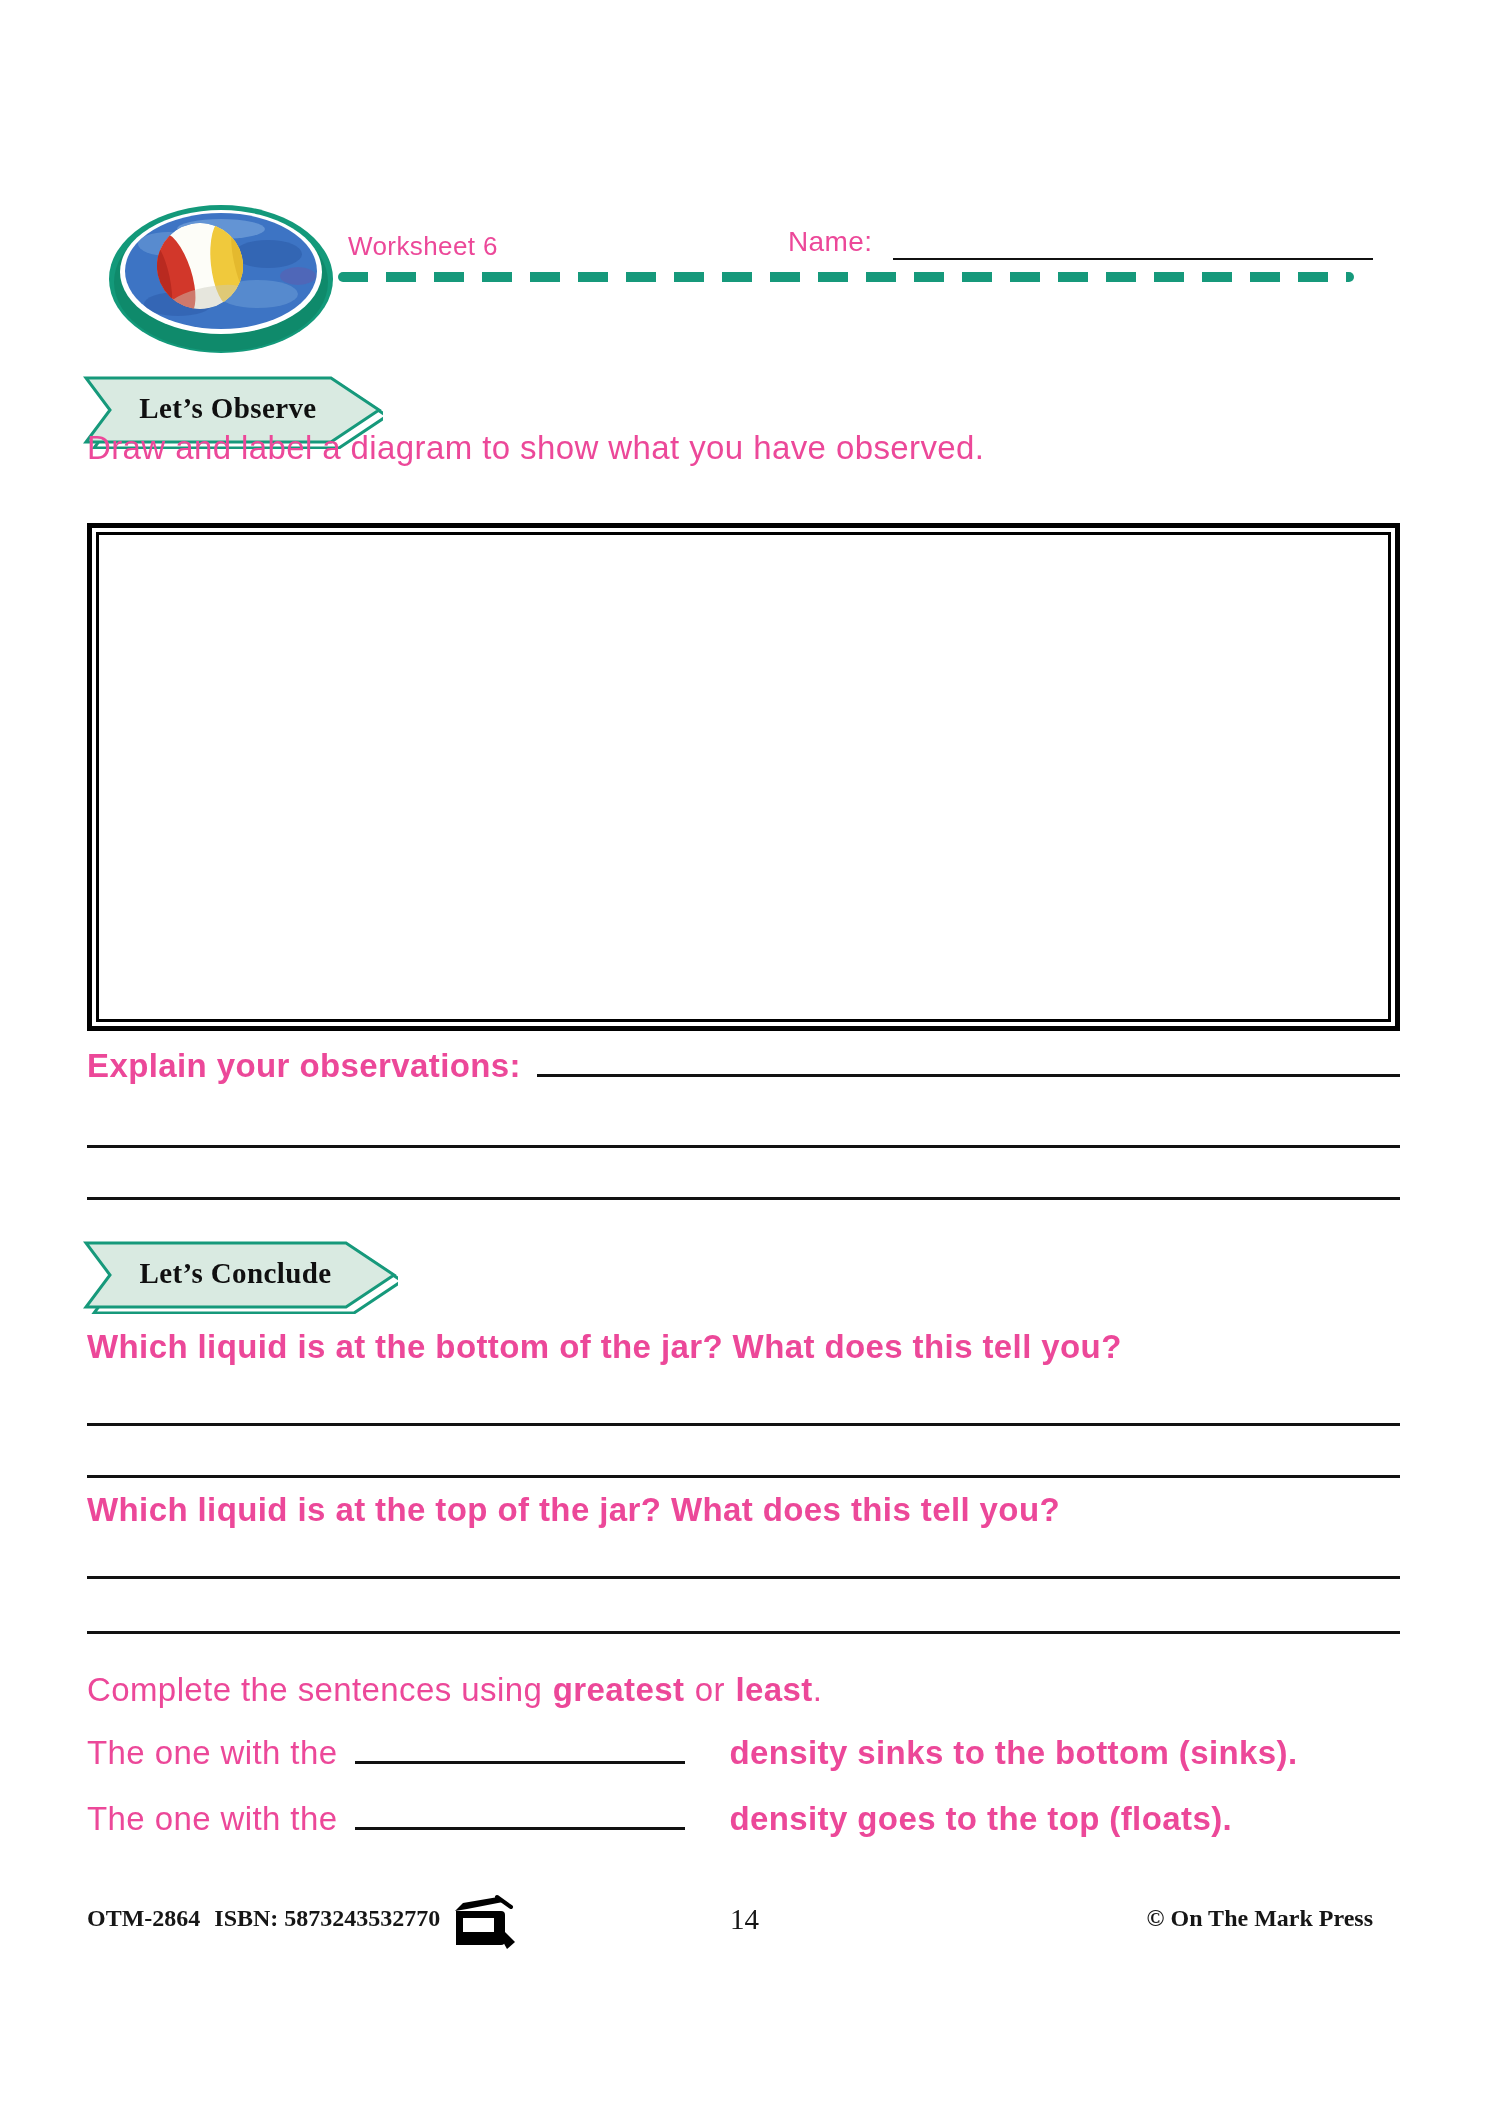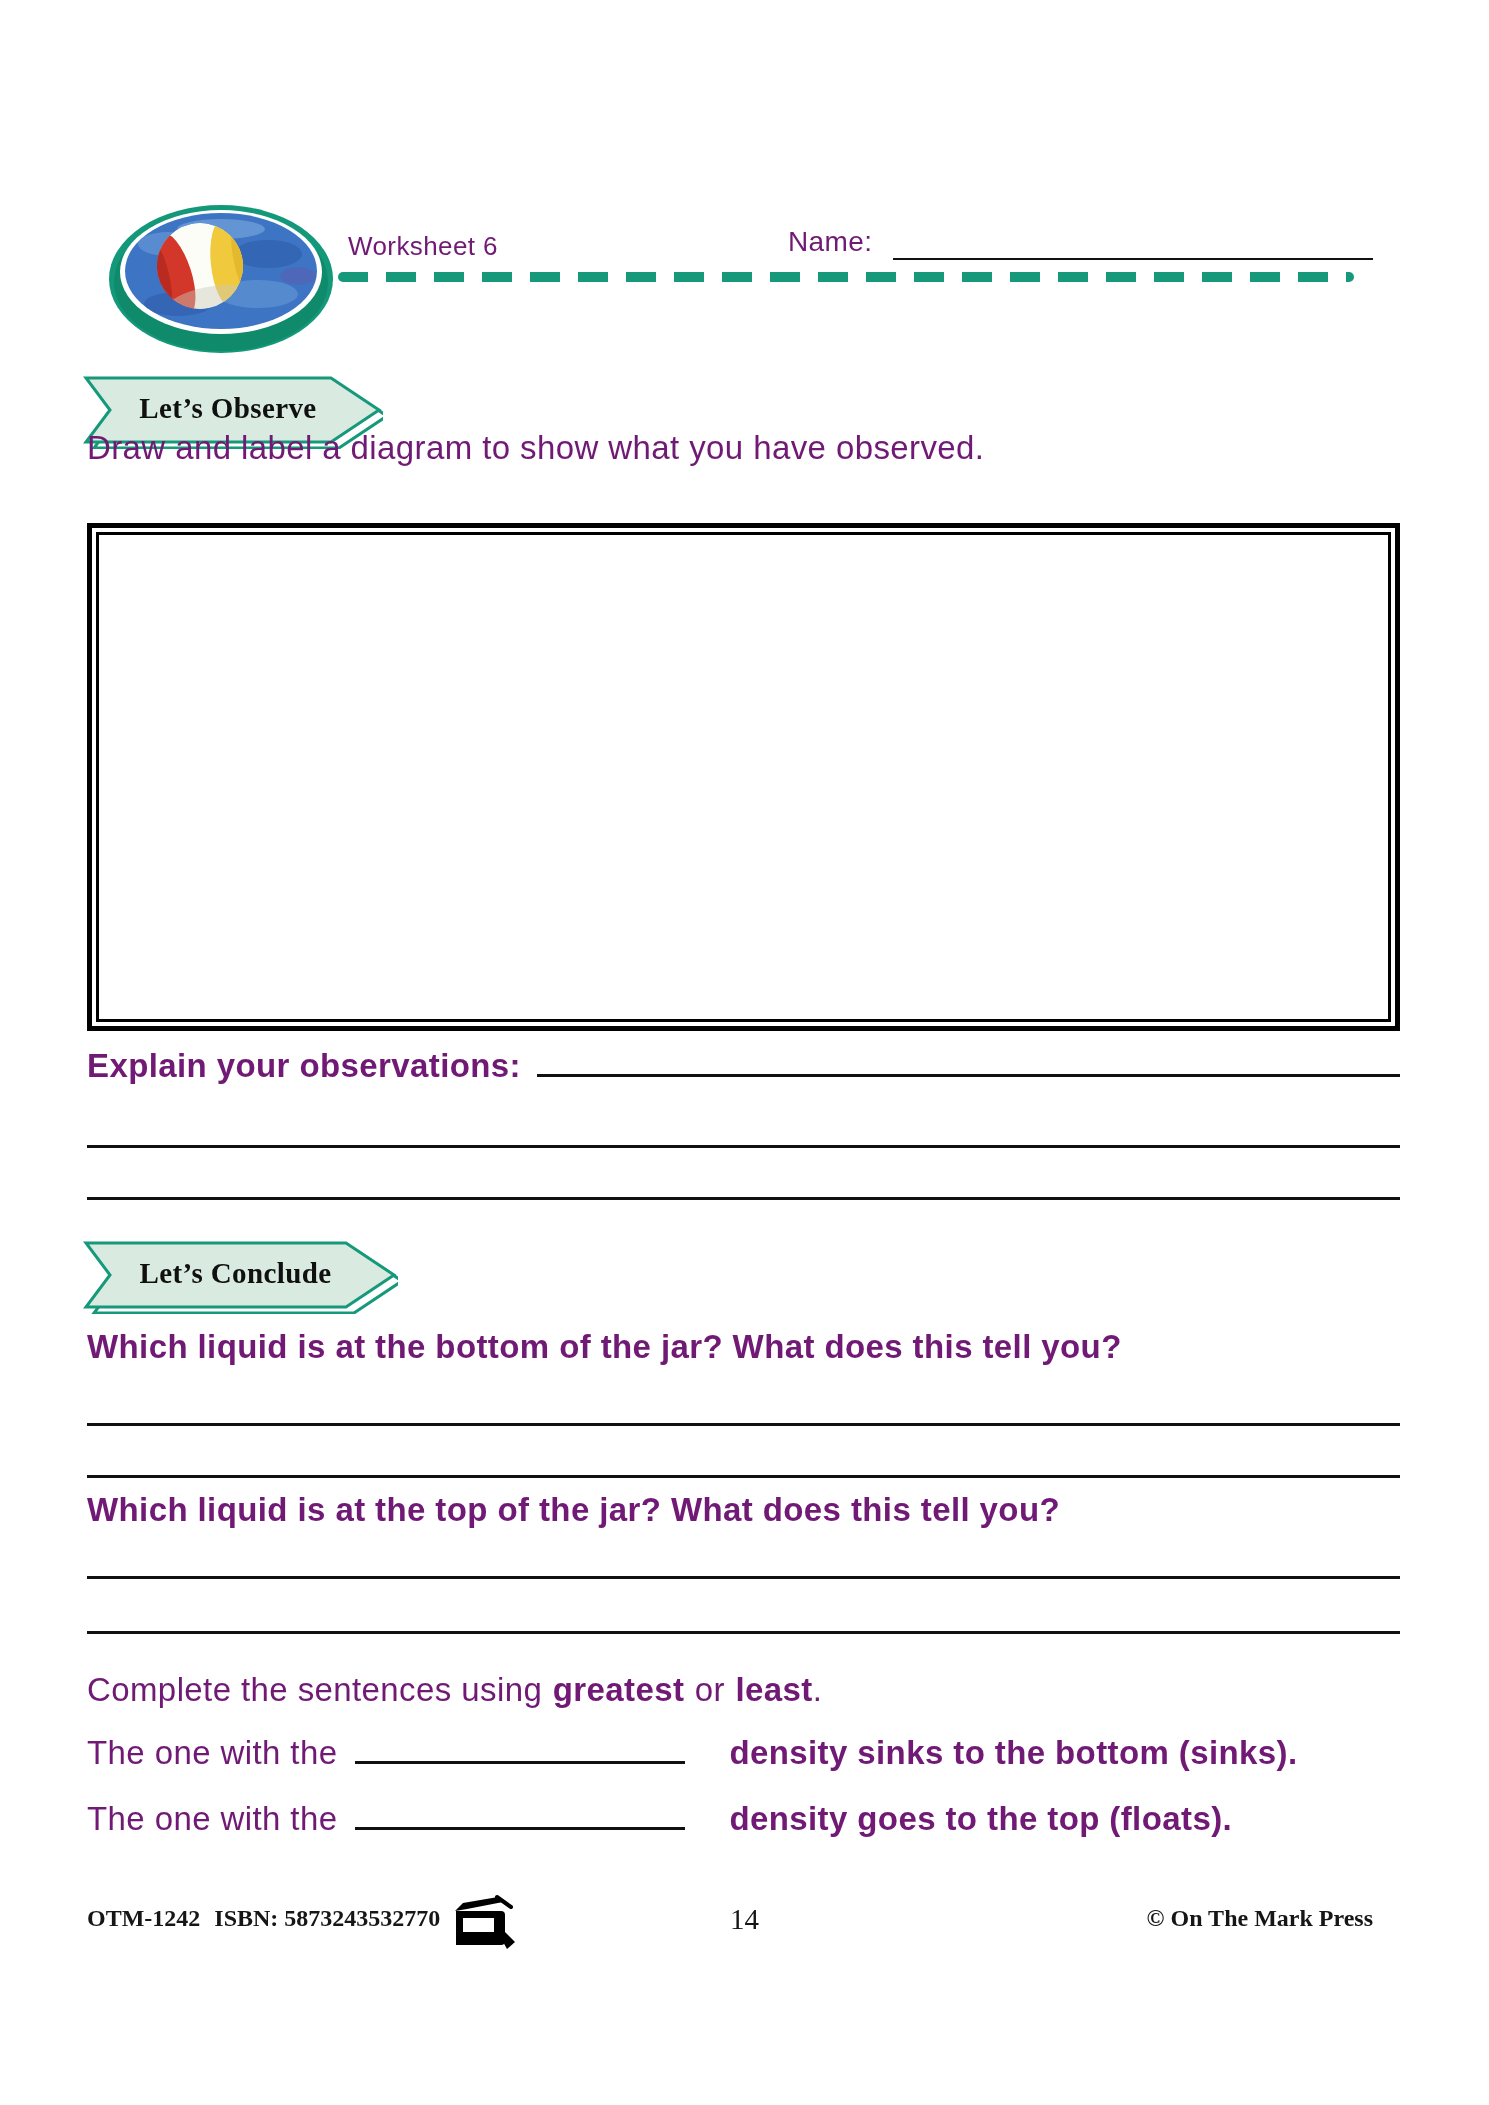--- a/index.html
+++ b/index.html
@@ -2,21 +2,21 @@
 <html><head>
 <meta charset="utf-8">
 <style>
   html,body{margin:0;padding:0;}
   body{
     width:1489px;height:2105px;position:relative;background:#ffffff;
     font-family:"Liberation Sans","DejaVu Sans",sans-serif;color:#161616;
     overflow:hidden;
   }
   .abs{position:absolute;}
-  .gtext{font-family:"Liberation Sans","DejaVu Sans",sans-serif;letter-spacing:.4px;color:#701a75;}
+  .gtext{font-family:"Liberation Sans","DejaVu Sans",sans-serif;letter-spacing:.4px;color:#ec4899;}
   .serif{font-family:"Liberation Serif","DejaVu Serif",serif;}
 
   
   .worksheet-label{left:348px;top:231px;font-size:26px;}
   .name-label{left:788px;top:226px;font-size:28px;}
   .name-line{left:893px;top:228px;width:480px;height:30px;border-bottom:2px solid #111;}
   .dashed-rule{
     left:338px;top:272px;width:1016px;height:10px;border-radius:5px;
     background:repeating-linear-gradient(90deg,#16997b 0 30px,transparent 30px 48px);
   }
@@ -138,21 +138,21 @@
   <span class="gtext body-text bold">density sinks to the bottom (sinks).</span>
 </div>
 
 <div class="abs row" style="top:1799px;">
   <span class="gtext body-text">The one with the</span>
   <span class="blank"></span>
   <span class="gtext body-text bold">density goes to the top (floats).</span>
 </div>
 
 <div class="abs serif footer-left">
-  <span class="code">OTM-1242</span><span>ISBN: 5873243532770</span>
+  <span class="code">OTM-2864</span><span>ISBN: 5873243532770</span>
 </div>
 
 <div class="abs printer">
   <svg width="64" height="58" viewBox="0 0 64 58">
     <path d="M4 17 h45 a4 4 0 0 1 4 4 v26 a4 4 0 0 1 -4 4 H4 Z" fill="#000"></path>
     <rect x="11" y="24" width="31" height="14" fill="#fff"></rect>
     <path d="M3 17 L11 9 L46 3 L51 8 L15 15 Z" fill="#000"></path>
     <path d="M45 3 L59 13" stroke="#000" stroke-width="4" stroke-linecap="round"></path>
     <path d="M52 37 L63 48 L55 55 L50 46 Z" fill="#000"></path>
   </svg>

